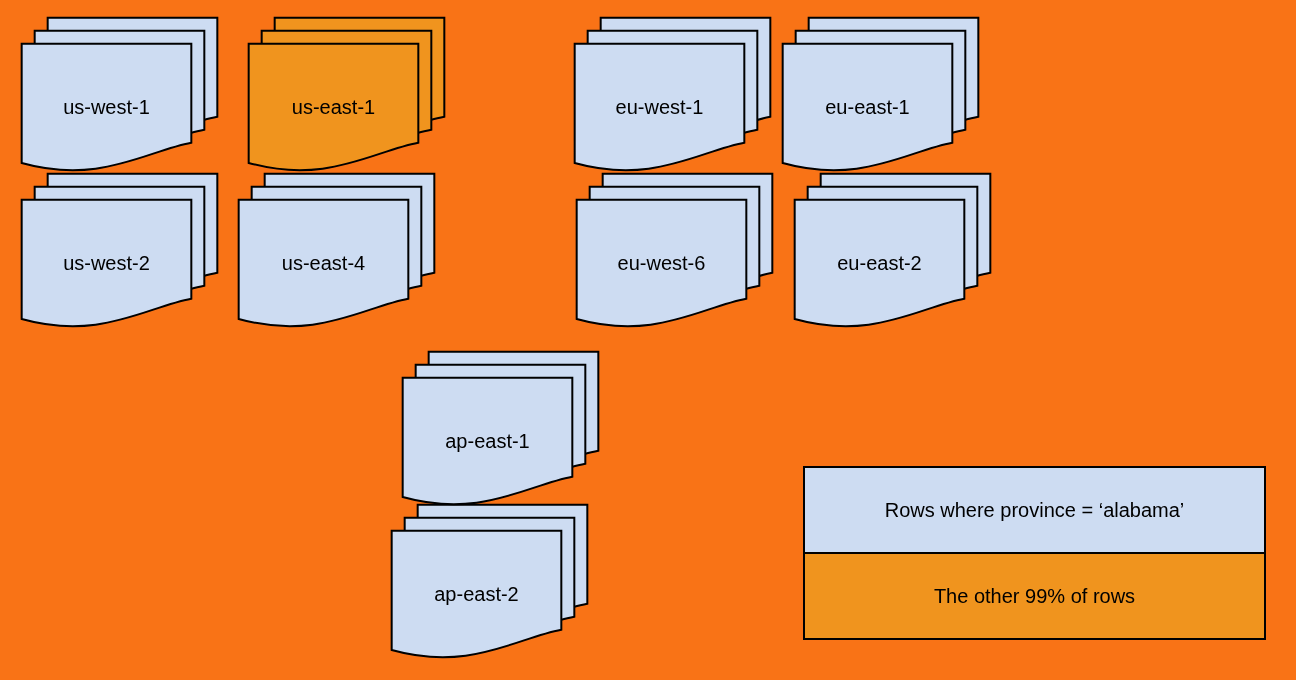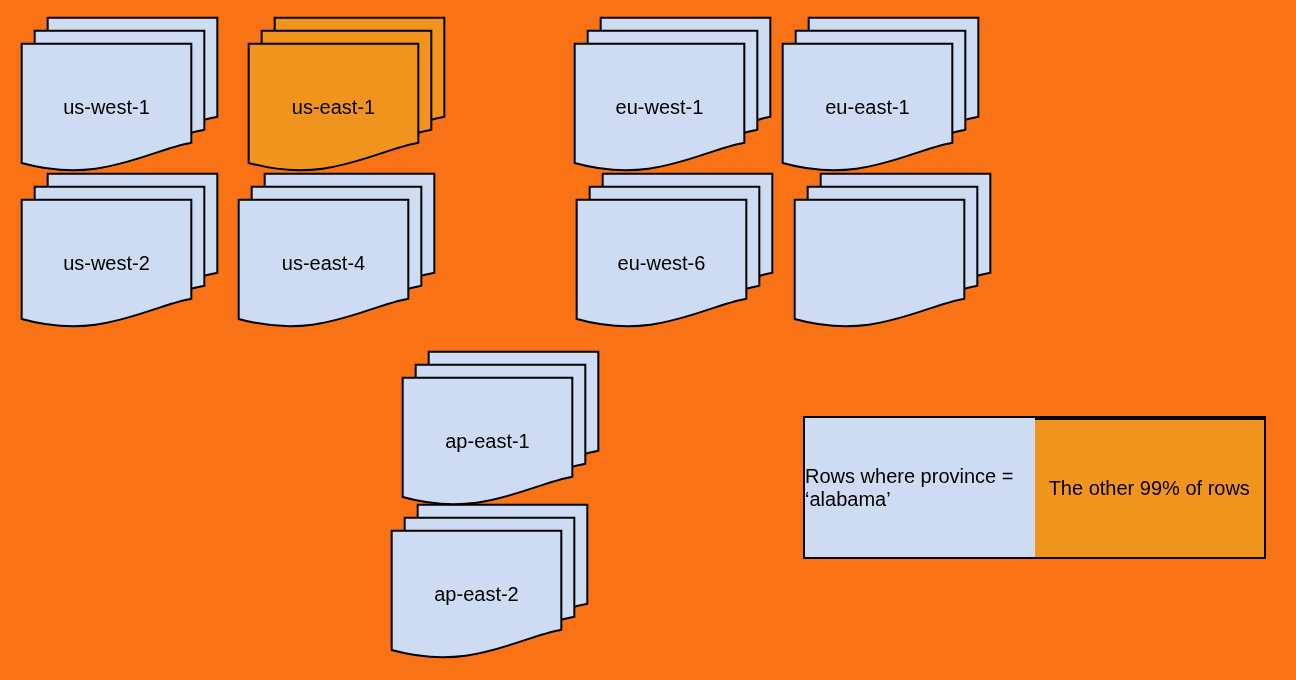--- a/index.html
+++ b/index.html
@@ -62,27 +62,27 @@
   .stack-us-east-2 { left: 237px; top: 172px; z-index: 2; }
   .stack-eu-west-2 { left: 575px; top: 172px; z-index: 2; }
   .stack-eu-east-2 { left: 793px; top: 172px; z-index: 2; }
   .stack-ap-east-1 { left: 401px; top: 350px; z-index: 3; }
   .stack-ap-east-2 { left: 390px; top: 503px; z-index: 2; text-decoration: underline; }
 
   
   .legend {
     position: absolute;
     left: 803px;
-    top: 416px;
+    top: 466px;
     width: 463px;
-    height: 143px;
+    height: 174px;
     border: 2px solid var(--stroke);
     box-sizing: border-box;
     display: flex;
-    flex-direction: row;
+    flex-direction: column;
     z-index: 1;
   }
   .legend-row {
     flex: 1;
     display: flex;
     align-items: center;
     justify-content: center;
     font-size: 20px;
     color: #000000;
   }
@@ -183,20 +183,21 @@
       <div class="stack stack-eu-east-2">
     <svg class="doc back" viewBox="0 0 206 156" preserveAspectRatio="none">
       <path d="M2,2 H204 V120 C150,130 95,170 2,144 Z"></path>
     </svg>
     <svg class="doc mid" viewBox="0 0 206 156" preserveAspectRatio="none">
       <path d="M2,2 H204 V120 C150,130 95,170 2,144 Z"></path>
     </svg>
     <svg class="doc front" viewBox="0 0 206 156" preserveAspectRatio="none">
       <path d="M2,2 H204 V120 C150,130 95,170 2,144 Z"></path>
     </svg>
+    <div class="doc-label">eu-east-2</div>
   </div>
       <div class="stack stack-ap-east-1">
     <svg class="doc back" viewBox="0 0 206 156" preserveAspectRatio="none">
       <path d="M2,2 H204 V120 C150,130 95,170 2,144 Z"></path>
     </svg>
     <svg class="doc mid" viewBox="0 0 206 156" preserveAspectRatio="none">
       <path d="M2,2 H204 V120 C150,130 95,170 2,144 Z"></path>
     </svg>
     <svg class="doc front" viewBox="0 0 206 156" preserveAspectRatio="none">
       <path d="M2,2 H204 V120 C150,130 95,170 2,144 Z"></path>

